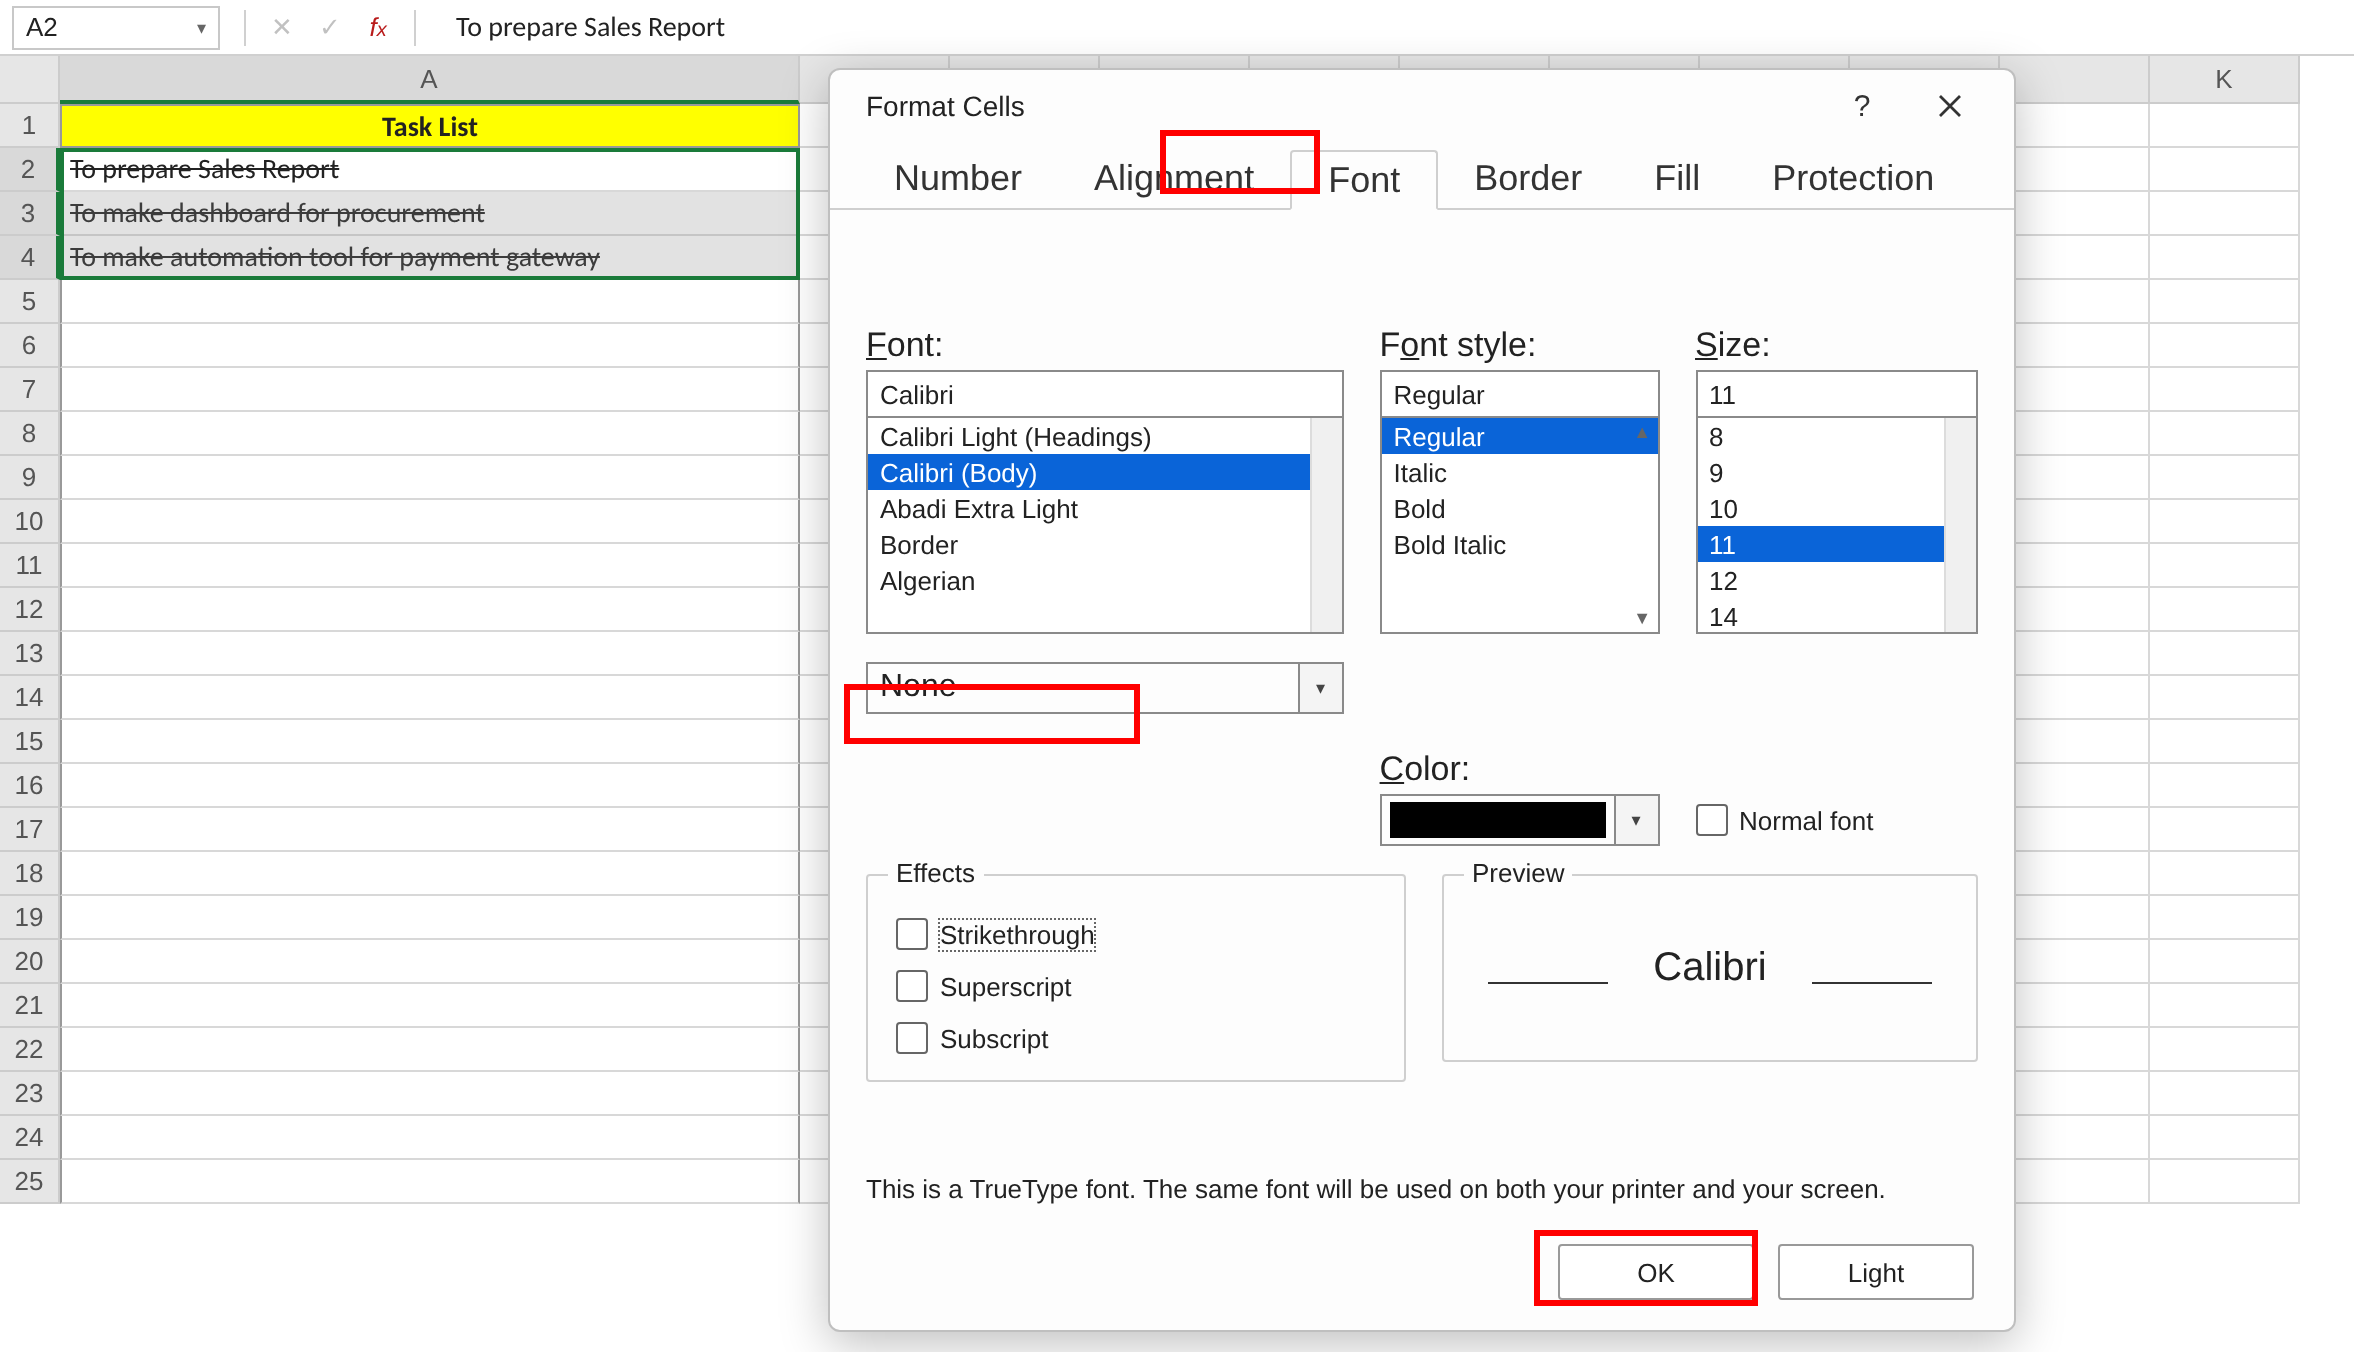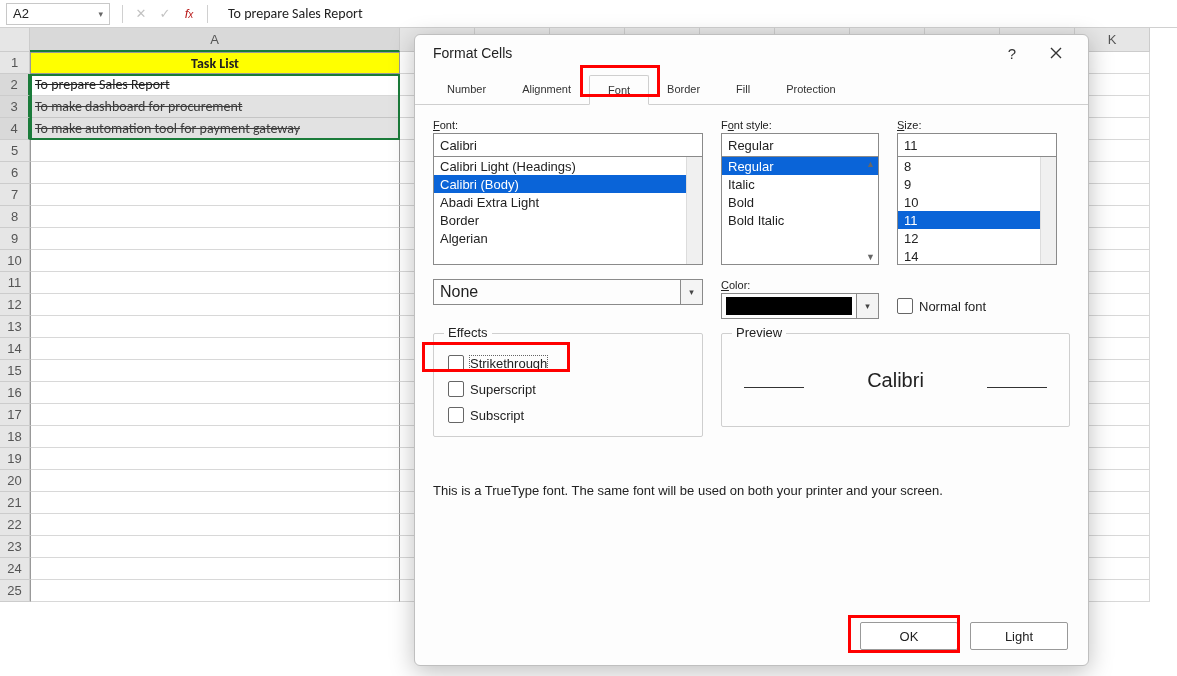--- a/index.html
+++ b/index.html
@@ -30,38 +30,38 @@
   .cell { height:22px; border-right:1px solid #d8d8d8; border-bottom:1px solid #d8d8d8; padding:0 4px; display:flex; align-items:center; font-family:Calibri,'Segoe UI',Arial; font-size:14px; overflow:hidden; white-space:nowrap; }
   .cell.colA { width:370px; border-right:1px solid #999; border-left:1px solid #999; }
   .cell.other { width:75px; }
   .cell.header { background:#ffff00; font-weight:bold; justify-content:center; border-bottom:1px solid #999; }
   .row1 .cell.colA { border-top:1px solid #999; }
   .strike { text-decoration:line-through; }
   .selrange { position:absolute; border:2px solid #1a7b3a; pointer-events:none; }
   .selshade { position:absolute; background:rgba(140,140,140,0.25); pointer-events:none; }
 
   
-  .dialog { position:absolute; left:414px; top:34px; width:675px; height:632px; background:#fdfdfd; border:1px solid #bfbfbf; border-radius:6px; box-shadow:0 6px 24px rgba(0,0,0,.25); display:flex; flex-direction:column; }
+  .dialog { position:absolute; left:414px; top:34px; width:594px; height:632px; background:#fdfdfd; border:1px solid #bfbfbf; border-radius:6px; box-shadow:0 6px 24px rgba(0,0,0,.25); display:flex; flex-direction:column; }
   .titlebar { height:36px; display:flex; align-items:center; padding:0 10px 0 18px; }
   .titlebar .title { font-size:14px; color:#222; }
   .titlebar .spacer { flex:1; }
   .titlebar .tbtn { width:44px; height:28px; display:flex; align-items:center; justify-content:center; font-size:15px; color:#333; }
   .titlebar .close svg { width:12px; height:12px; }
 
   .tabs { display:flex; padding:0 14px; height:34px; align-items:flex-end; border-bottom:1px solid #cfcfcf; }
-  .tab { height:30px; padding:0 18px; display:flex; align-items:center; font-size:11px; color:#333; }
+  .tab { height:30px; padding:0 18px; display:flex; align-items:center; font-size:18px; color:#333; }
   .tab.active { border:1px solid #cfcfcf; border-bottom:1px solid #fdfdfd; background:#fdfdfd; border-radius:2px 2px 0 0; position:relative; top:1px; font-weight:500; }
   .redmark { position:absolute; border:3px solid #ff0000; pointer-events:none; }
 
   .body { padding:14px 18px 0 18px; flex:1; position:relative; }
   .cols { display:flex; gap:18px; }
   .colL { width:270px; }
   .colM { width:158px; }
   .colR { width:160px; }
-  .lbl { font-size:11px; margin-bottom:2px; }
+  .lbl { font-size:17px; margin-bottom:2px;margin-top:44px; }
   .lbl .ul { text-decoration:underline; }
   .txtin { height:24px; width:100%; border:1px solid #8a8a8a; background:#fff; padding:0 6px; display:flex; align-items:center; font-size:13px; }
   .listbox { border:1px solid #8a8a8a; border-top:none; background:#fff; height:108px; overflow:hidden; position:relative; }
   .listbox.sb::after { content:''; position:absolute; right:0; top:0; bottom:0; width:15px; background:#f0f0f0; border-left:1px solid #dcdcdc; }
   .listbox .thumb { position:absolute; right:2px; width:11px; background:#c2c2c2; border-radius:2px; }
   .listitem { height:18px; padding:0 6px; display:flex; align-items:center; font-size:13px; }
   .listitem.sel { background:#0a64d8; color:#fff; }
   .arrow-scroll { position:absolute; right:3px; font-size:9px; color:#666; }
 
   .row2 { display:flex; gap:18px; margin-top:14px; }

